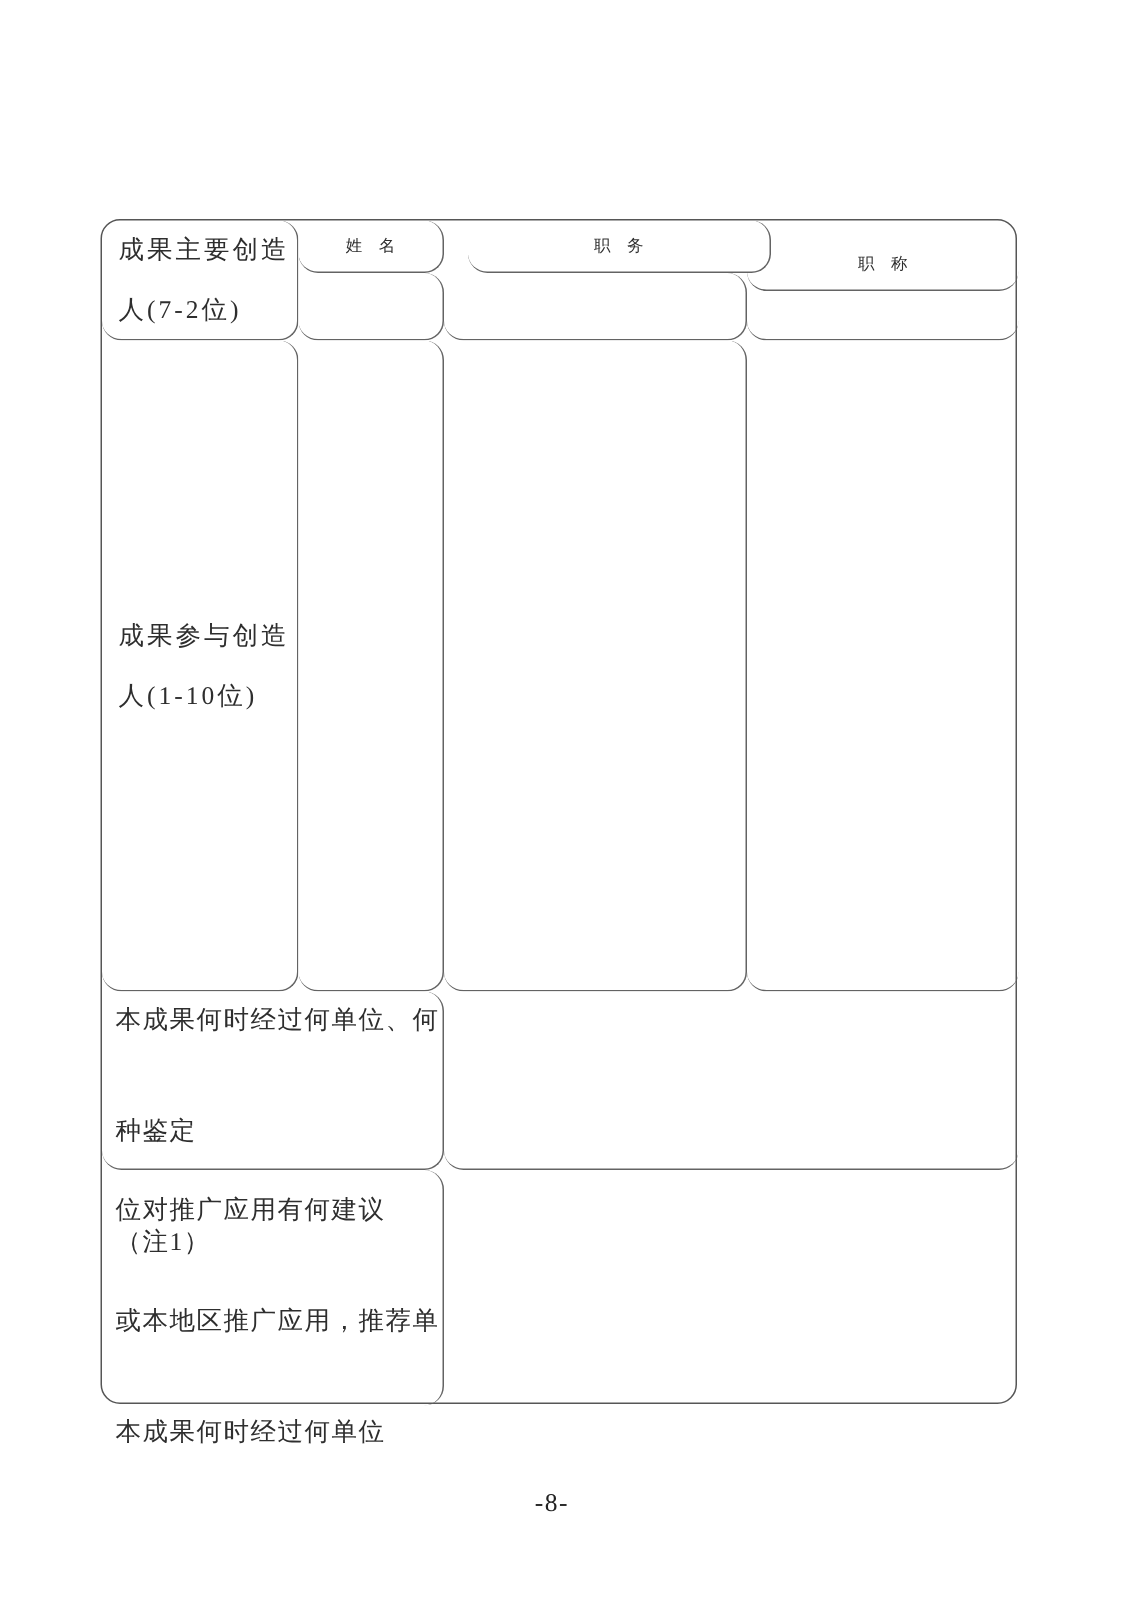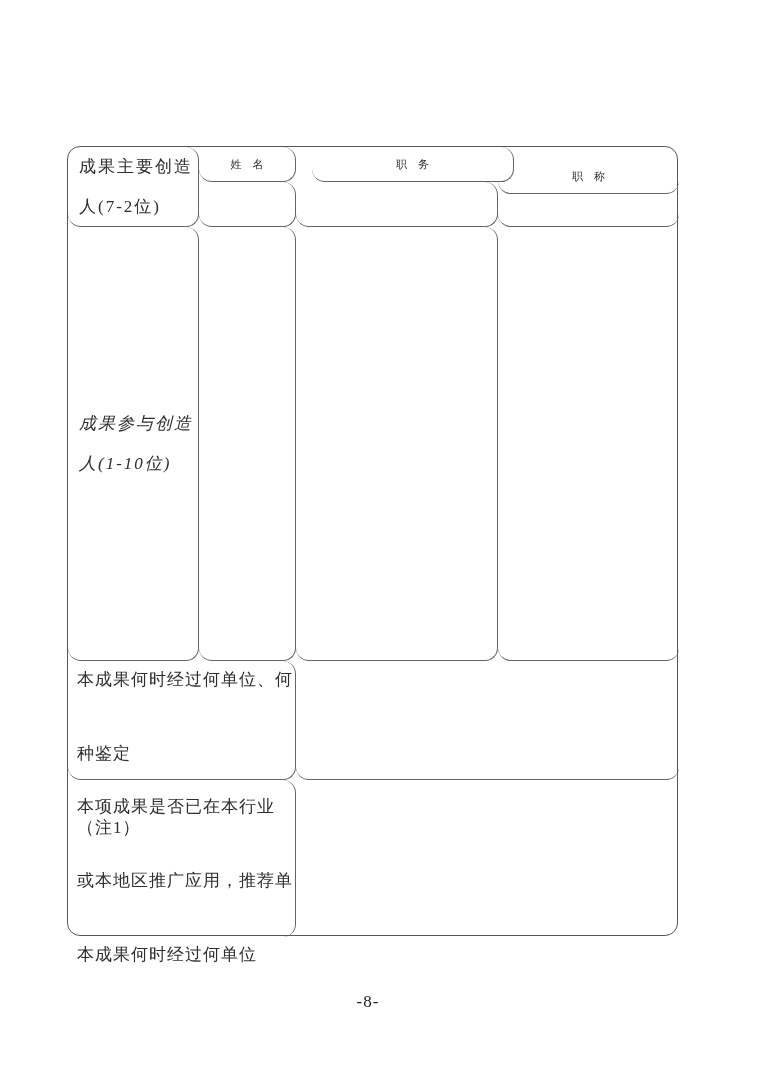--- a/index.html
+++ b/index.html
@@ -45,21 +45,21 @@
 
   
   
   .c-label1   { left: 0;   top: 0;   width: 131px; height: 80px; }
   .c-hname    { left: 131px; top: 0; width: 97px;  height: 35px; }
   .c-hpos     { left: 244px; top: 0; width: 202px; height: 35px; }
   .c-htitle   { left: 430px; top: 12px; width: 181px; height: 35px; }
   .c-ename    { left: 131px; top: 35px; width: 97px;  height: 45px; }
   .c-epos     { left: 228px; top: 35px; width: 202px; height: 45px; }
   .c-etitle   { left: 430px; top: 35px; width: 181px; height: 45px; }
-  .c-label2   { left: 0;   top: 80px; width: 131px; height: 434px; font-style: italic; }
+  .c-label2   { left: 0;   top: 80px; width: 131px; height: 434px; }
   .c-bname    { left: 131px; top: 80px; width: 97px;  height: 434px; }
   .c-bpos     { left: 228px; top: 80px; width: 202px; height: 434px; }
   .c-btitle   { left: 430px; top: 80px; width: 181px; height: 434px; }
   .c-label3   { left: 0;   top: 514px; width: 228px; height: 119px; }
   .c-cont3    { left: 228px; top: 514px; width: 383px; height: 119px; }
   .c-label4   { left: 0;   top: 633px; width: 228px; height: 157px; padding-top: 8px; }
   .c-cont4    { left: 228px; top: 633px; width: 383px; height: 157px; }
 
   .page-number {
     position: absolute;
@@ -99,21 +99,21 @@
     <div class="cell bb c-btitle"></div>
 
     <div class="cell br bb wide-label c-label3">
       <div>本成果何时经过何单位、何</div>
       <div>种鉴定</div>
       <div>（注1）</div>
     </div>
     <div class="cell bb c-cont3"></div>
 
     <div class="cell br wide-label c-label4">
-      <div>本项成果是否已在本行业</div>
+      <div>位对推广应用有何建议</div>
       <div>或本地区推广应用，推荐单</div>
       <div>本成果何时经过何单位</div>
     </div>
     <div class="cell c-cont4"></div>
 
   </div>
 
   <div class="page-number">-8-</div>
 
 </div>

